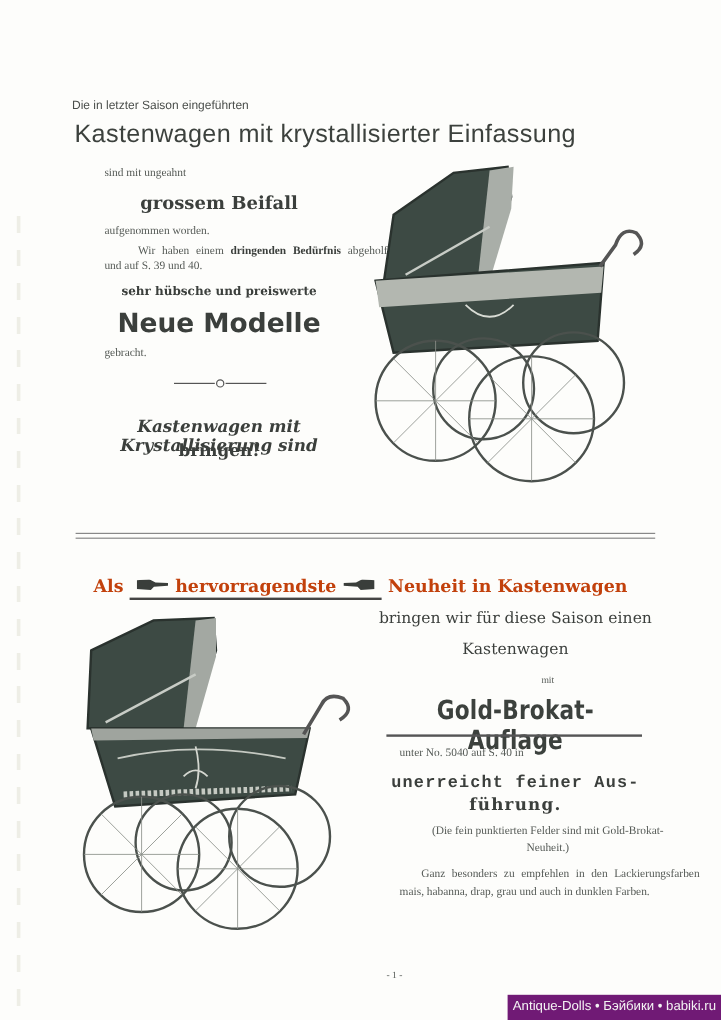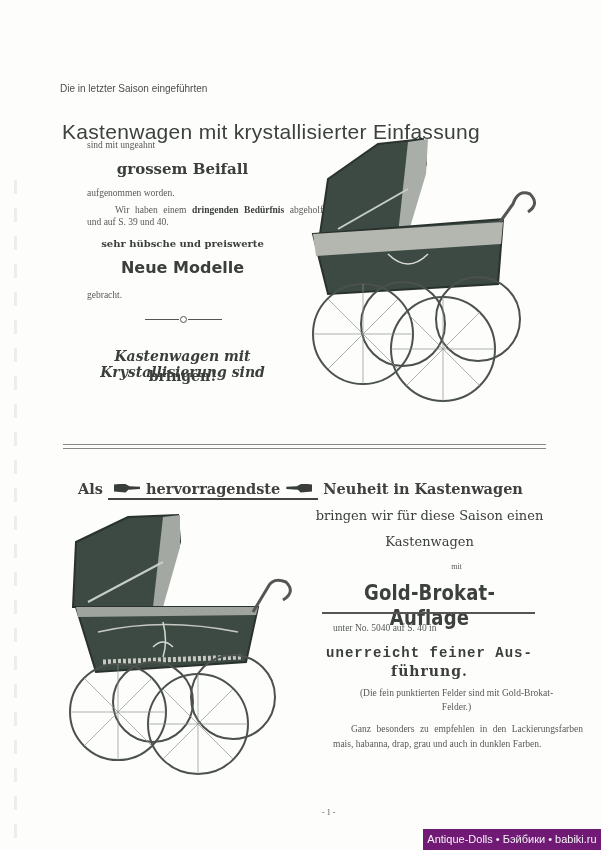--- a/index.html
+++ b/index.html
@@ -1,32 +1,32 @@
 <!DOCTYPE html>
 <html><head>
 <meta charset="utf-8">
 <style>
   html,body{margin:0;padding:0;}
   body{width:601px;height:850px;background:#fdfdfb;position:relative;overflow:hidden;font-family:"DejaVu Serif",serif;color:#3b3f3c;}
   .abs{position:absolute;}
   .binding{position:absolute;left:14px;top:180px;width:3px;height:660px;background:repeating-linear-gradient(to bottom,#eeeee6 0 14px,transparent 14px 28px);}
   .t-small{font-family:"Liberation Serif",serif;font-size:9.5px;color:#555a56;margin-left:27px;}
   .intro{left:60px;top:83px;width:260px;font-family:"Liberation Sans",sans-serif;font-size:10px;color:#4a4e4b;}
-  .headline{left:62px;top:100px;width:480px;font-family:"Liberation Sans",sans-serif;font-size:21px;color:#3c413d;letter-spacing:0.3px;white-space:nowrap;margin-top:20px;}
+  .headline{left:62px;top:100px;width:480px;font-family:"Liberation Sans",sans-serif;font-size:21px;color:#3c413d;letter-spacing:0.3px;white-space:nowrap;}
   .p-left{left:60px;width:245px;}
   .bold-mid{font-family:"DejaVu Serif",serif;font-weight:bold;color:#3b3f3c;text-align:center;}
   .ornament{left:145px;top:316px;width:78px;height:6px;}
   .ornament .line{position:absolute;top:3px;height:1px;background:#555;width:34px;}
   .ornament .dot{position:absolute;left:35px;top:0;width:5px;height:5px;border:1px solid #555;border-radius:50%;}
   .rule{left:63px;width:483px;height:3px;top:444px;border-top:1px solid #888;border-bottom:1px solid #888;}
   .pram{position:absolute;}
   .hand{display:inline-block;width:26px;height:9px;background:#3a3e3b;vertical-align:middle;margin:0 6px;position:relative;top:-2px;}
   .hand.right{clip-path:polygon(0 10%,40% 0,60% 30%,100% 35%,100% 60%,55% 70%,45% 100%,0 90%);}
   .hand.left{clip-path:polygon(100% 10%,60% 0,40% 30%,0 35%,0 60%,45% 70%,55% 100%,100% 90%);}
-  .als-line{left:78px;top:480px;width:475px;font-family:"DejaVu Serif",serif;font-weight:bold;font-size:14.5px;color:#404040;white-space:nowrap;}
+  .als-line{left:78px;top:480px;width:475px;font-family:"DejaVu Serif",serif;font-weight:bold;font-size:14.5px;color:#c2410c;white-space:nowrap;}
   .ul{border-bottom:2px solid #444;padding-bottom:1px;}
   .r-col{left:302px;width:255px;text-align:center;}
   .gold{font-family:"DejaVu Sans",sans-serif;font-weight:bold;font-size:22px;color:#3c413d;letter-spacing:0.2px;transform:scaleX(0.82);transform-origin:center;display:inline-block;}
   .gold-rule{left:322px;top:612px;width:213px;height:2px;background:#555;}
   .watermark{right:0;bottom:0;width:178px;height:21px;background:#701a75;color:#f4f4f4;font-family:"Liberation Sans",sans-serif;font-size:11px;line-height:21px;text-align:center;}
 </style>
 </head>
 <body>
 
 <div class="binding"></div>
@@ -35,21 +35,21 @@
 <div class="abs headline">Kastenwagen mit krystallisierter Einfassung</div>
 <div class="abs t-small p-left" style="top:140px;">sind mit ungeahnt</div>
 <div class="abs p-left bold-mid" style="top:160px;font-size:15px;">grossem Beifall</div>
 <div class="abs t-small p-left" style="top:188px;">aufgenommen worden.</div>
 <div class="abs t-small p-left" style="top:204px;text-indent:28px;line-height:12px;text-align:justify;">
   <span>Wir haben einem</span>
   <b style="color:#3b3f3c;">dringenden Bedürfnis</b>
   <span>abgeholfen und auf S. 39 und 40.</span>
 </div>
 <div class="abs p-left bold-mid" style="top:238px;font-size:10px;">sehr hübsche und preiswerte</div>
-<div class="abs p-left bold-mid" style="top:258px;font-size:16px;font-family:'DejaVu Sans',sans-serif;">Neue Modelle</div>
+<div class="abs p-left bold-mid" style="top:258px;font-size:22px;font-family:'DejaVu Sans',sans-serif;">Neue Modelle</div>
 <div class="abs t-small p-left" style="top:290px;">gebracht.</div>
 <div class="abs ornament">
   <div class="line" style="left:0;"></div>
     <div class="dot"></div>
     <div class="line" style="left:43px;"></div>
 </div>
 <div class="abs p-left bold-mid" style="top:348px;font-size:14px;font-style:italic;">Kastenwagen mit Krystallisierung sind</div>
 <div class="abs p-left bold-mid" style="top:368px;font-size:14px;">bringen!</div>
 
 <svg class="pram" style="left:308px;top:134px;" width="238" height="270" viewBox="0 0 238 270">
@@ -87,21 +87,21 @@
 </div>
 <div class="abs r-col" style="top:508px;font-family:'DejaVu Serif',serif;font-size:13px;">bringen wir für diese Saison einen</div>
 <div class="abs r-col" style="top:534px;font-size:13px;">Kastenwagen</div>
 <div class="abs r-col t-small" style="top:562px;font-size:8px;">mit</div>
 <div class="abs r-col" style="top:580px;"><span class="gold">Gold-Brokat-Auflage</span></div>
 <div class="abs gold-rule"></div>
 <div class="abs t-small" style="left:306px;top:623px;">unter No. 5040 auf S. 40 in</div>
 <div class="abs r-col bold-mid" style="top:645px;font-size:14px;letter-spacing:1px;font-family:Liberation Mono, monospace;">unerreicht feiner Aus-</div>
 <div class="abs r-col bold-mid" style="top:663px;font-size:14px;letter-spacing:1px;">führung.</div>
 <div class="abs r-col t-small" style="top:688px;">(Die fein punktierten Felder sind mit Gold-Brokat-</div>
-<div class="abs r-col t-small" style="top:702px;">Felder.)</div>
+<div class="abs r-col t-small" style="top:702px;">Neuheit.)</div>
 <div class="abs t-small" style="left:306px;top:722px;width:250px;text-indent:18px;line-height:15px;text-align:justify;">Ganz besonders zu empfehlen in den Lackierungsfarben mais, habanna, drap, grau und auch in dunklen Farben.</div>
 
 <svg class="pram" style="left:68px;top:512px;" width="235" height="265" viewBox="0 0 235 265">
   <path d="M8 30 L60 5 L110 3 L112 30 L92 95 L5 95 Z" fill="#3d4a44" stroke="#2a322e" stroke-width="2"></path>
   <path d="M95 5 L112 3 L112 35 L95 95 L85 95 Z" fill="#a3a8a2"></path>
   <line x1="20" y1="90" x2="95" y2="50" stroke="#c8ccc6" stroke-width="2"></line>
   <path d="M8 95 L190 95 L178 150 L28 160 Z" fill="#3d4a44" stroke="#2a322e" stroke-width="2"></path>
   <path d="M8 95 L190 95 L188 103 L10 105 Z" fill="#9fa49e"></path>
   <path d="M30 120 Q95 105 170 120" fill="none" stroke="#c5c9c2" stroke-width="1.5"></path>
   <path d="M95 110 Q100 130 95 145 M85 135 Q95 125 105 135" fill="none" stroke="#d4d7d0" stroke-width="1.5"></path>

